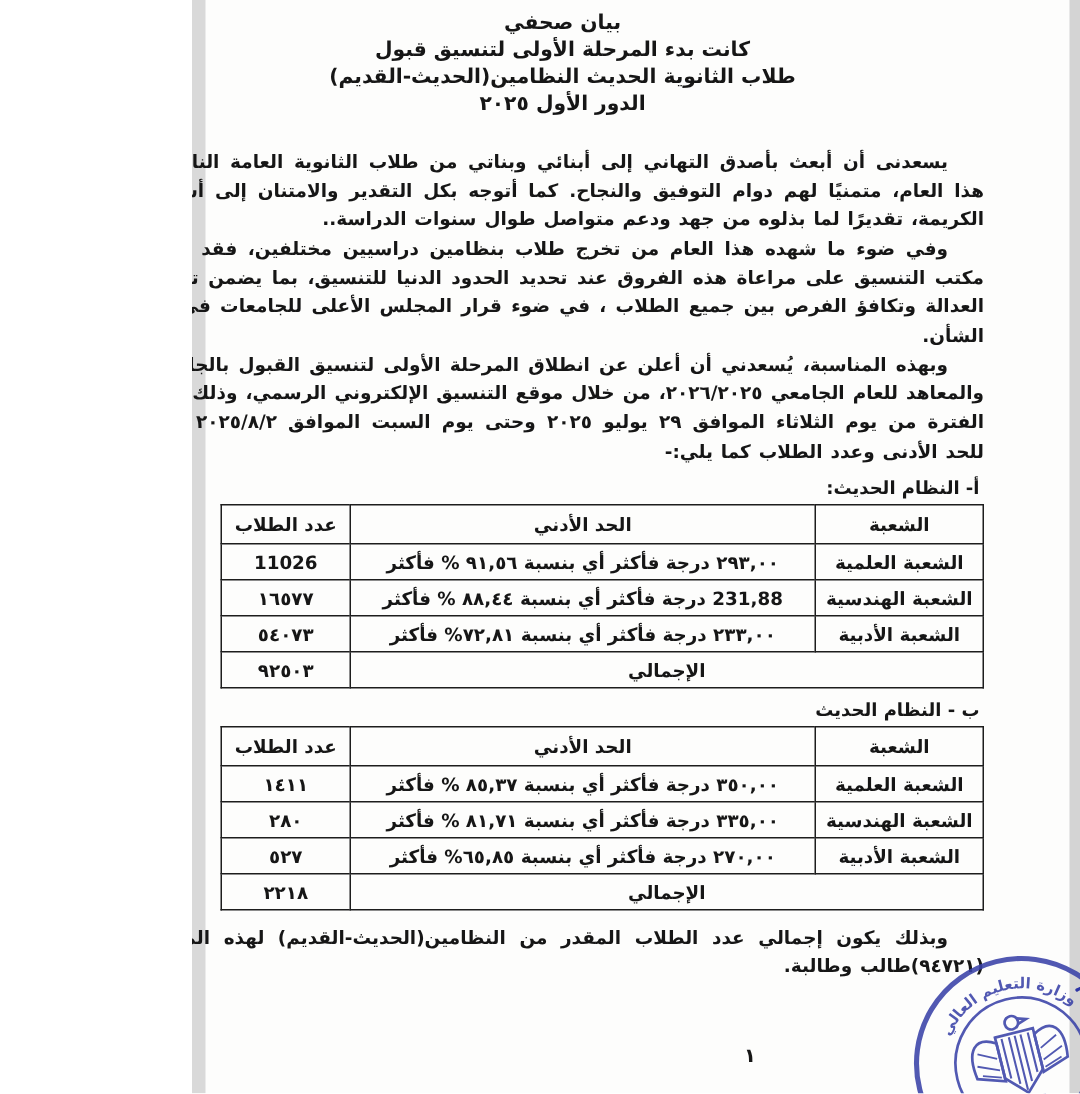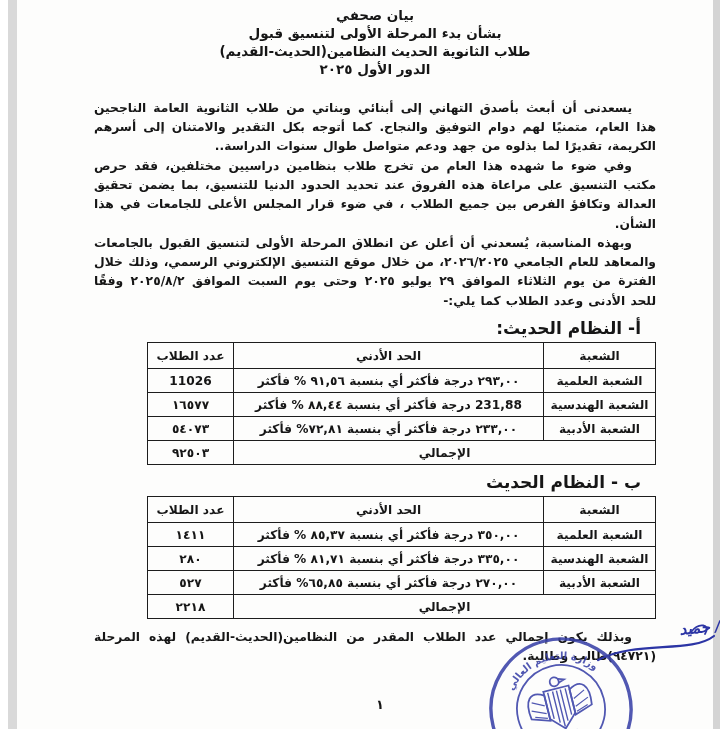--- a/index.html
+++ b/index.html
@@ -1,17 +1,17 @@
 <!DOCTYPE html>
 <html lang="ar" dir="rtl"><head>
 <meta charset="utf-8">
 <style>
   html,body { margin:0; padding:0; background:#ffffff; }
   .page {
-    width:712px; height:729px; position:relative; overflow:hidden;
+    width:592px; height:729px; position:relative; overflow:hidden;
     background:#fdfdfc; font-family:"DejaVu Sans", sans-serif;
     direction:rtl; color:#161616;
   }
   .edge { position:absolute; top:0; height:100%; }
   .edge-left  { left:0;  width:9px; background:#d9d9d9; }
   .edge-right { right:0; width:7px; background:#d4d4d4; }
 
   .doc { position:absolute; top:7px; right:64px; width:562px; font-weight:700; }
 
   .title { text-align:center; font-size:13.5px; line-height:1.33; }
@@ -20,21 +20,21 @@
     display:inline-block; 
     text-decoration-thickness:2.2px; text-underline-offset:4px;
   }
 
   .body-text { margin-top:20px; }
   .body-text p, .closing p {
     margin:0; font-size:12.3px; line-height:1.57;
     text-align:justify; text-indent:24px; word-spacing:1px;
   }
 
-  .section-label { font-size:17px; margin:7px 15px 4px 0; }
+  .section-label { font-size:12px; margin:7px 3px 4px 0; }
 
   table.data { border-collapse:collapse; width:508px; table-layout:fixed; }
   table.data th, table.data td {
     border:1.7px solid #1d1d1d; text-align:center; vertical-align:middle;
     font-size:12.2px; font-weight:700; padding:2px 4px; height:19px;
     overflow:hidden; white-space:nowrap;
   }
   table.data th { height:21px; }
 
   .closing { margin-top:9px; }
@@ -55,21 +55,21 @@
 <body>
 
 <div class="page">
   <div class="edge edge-left"></div>
   <div class="edge edge-right"></div>
 
   <div class="doc">
 
     <div class="title">
       <div>بيان صحفي</div>
-      <div>بشأن بدء المرحلة الأولى لتنسيق قبول</div>
+      <div>كانت بدء المرحلة الأولى لتنسيق قبول</div>
       <div>طلاب الثانوية الحديث النظامين(الحديث-القديم)</div>
       <div><span class="underlined">الدور الأول ٢٠٢٥</span></div>
     </div>
 
     <div class="body-text">
       <p>يسعدنى أن أبعث بأصدق التهاني إلى أبنائي وبناتي من طلاب الثانوية العامة الناجحين هذا العام، متمنيًا لهم دوام التوفيق والنجاح. كما أتوجه بكل التقدير والامتنان إلى أسرهم الكريمة، تقديرًا لما بذلوه من جهد ودعم متواصل طوال سنوات الدراسة..</p>
       <p>وفي ضوء ما شهده هذا العام من تخرج طلاب بنظامين دراسيين مختلفين، فقد حرص مكتب التنسيق على مراعاة هذه الفروق عند تحديد الحدود الدنيا للتنسيق، بما يضمن تحقيق العدالة وتكافؤ الفرص بين جميع الطلاب ، في ضوء قرار المجلس الأعلى للجامعات في هذا الشأن.</p>
       <p>وبهذه المناسبة، يُسعدني أن أعلن عن انطلاق المرحلة الأولى لتنسيق القبول بالجامعات والمعاهد للعام الجامعي ٢٠٢٦/٢٠٢٥، من خلال موقع التنسيق الإلكتروني الرسمي، وذلك خلال الفترة من يوم الثلاثاء الموافق ٢٩ يوليو ٢٠٢٥ وحتى يوم السبت الموافق ٢٠٢٥/٨/٢ وفقًا للحد الأدنى وعدد الطلاب كما يلي:-</p>
     </div>
 

